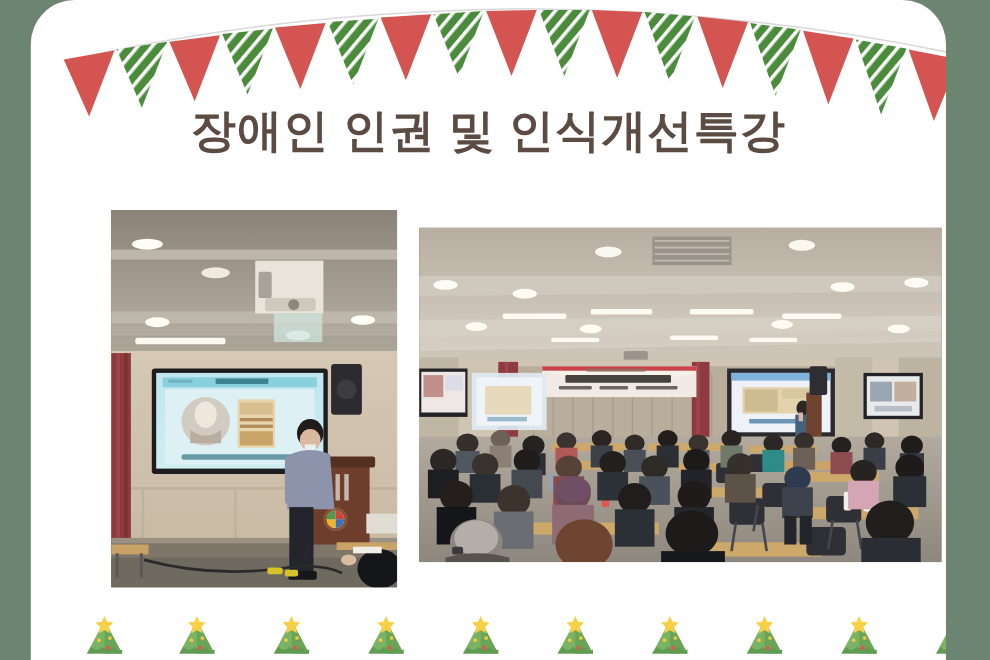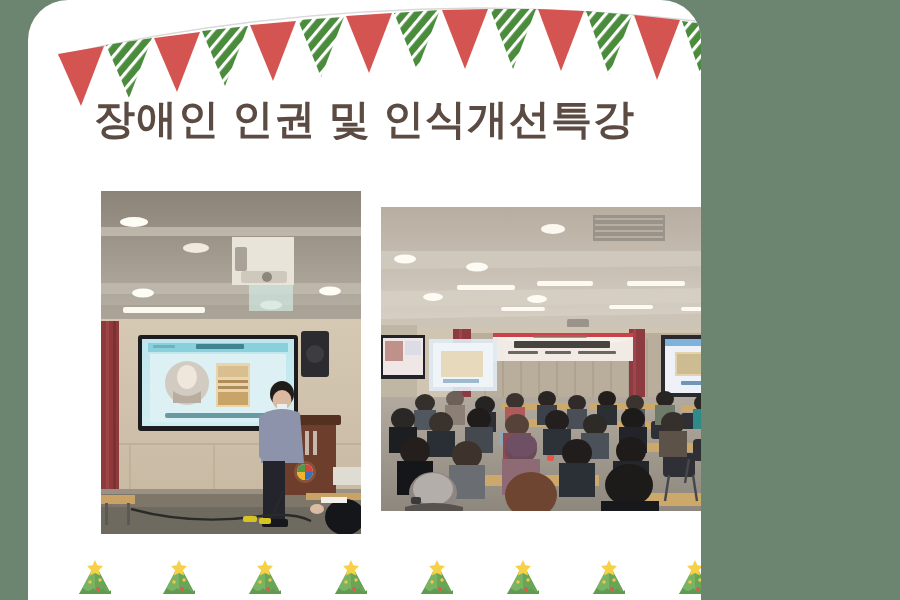--- a/index.html
+++ b/index.html
@@ -17,21 +17,21 @@
     position: relative;
     width: 900px;
     height: 600px;
     background: #6b8570;
     overflow: hidden;
   }
   #card {
     position: absolute;
     left: 28px;
     top: 0px;
-    width: 673px;
+    width: 832px;
     height: 600px;
     background: #ffffff;
     border-top-left-radius: 40px;
     border-top-right-radius: 40px;
     overflow: hidden;
   }
   #bunting {
     position: absolute;
     left: 0;
     top: 0;

